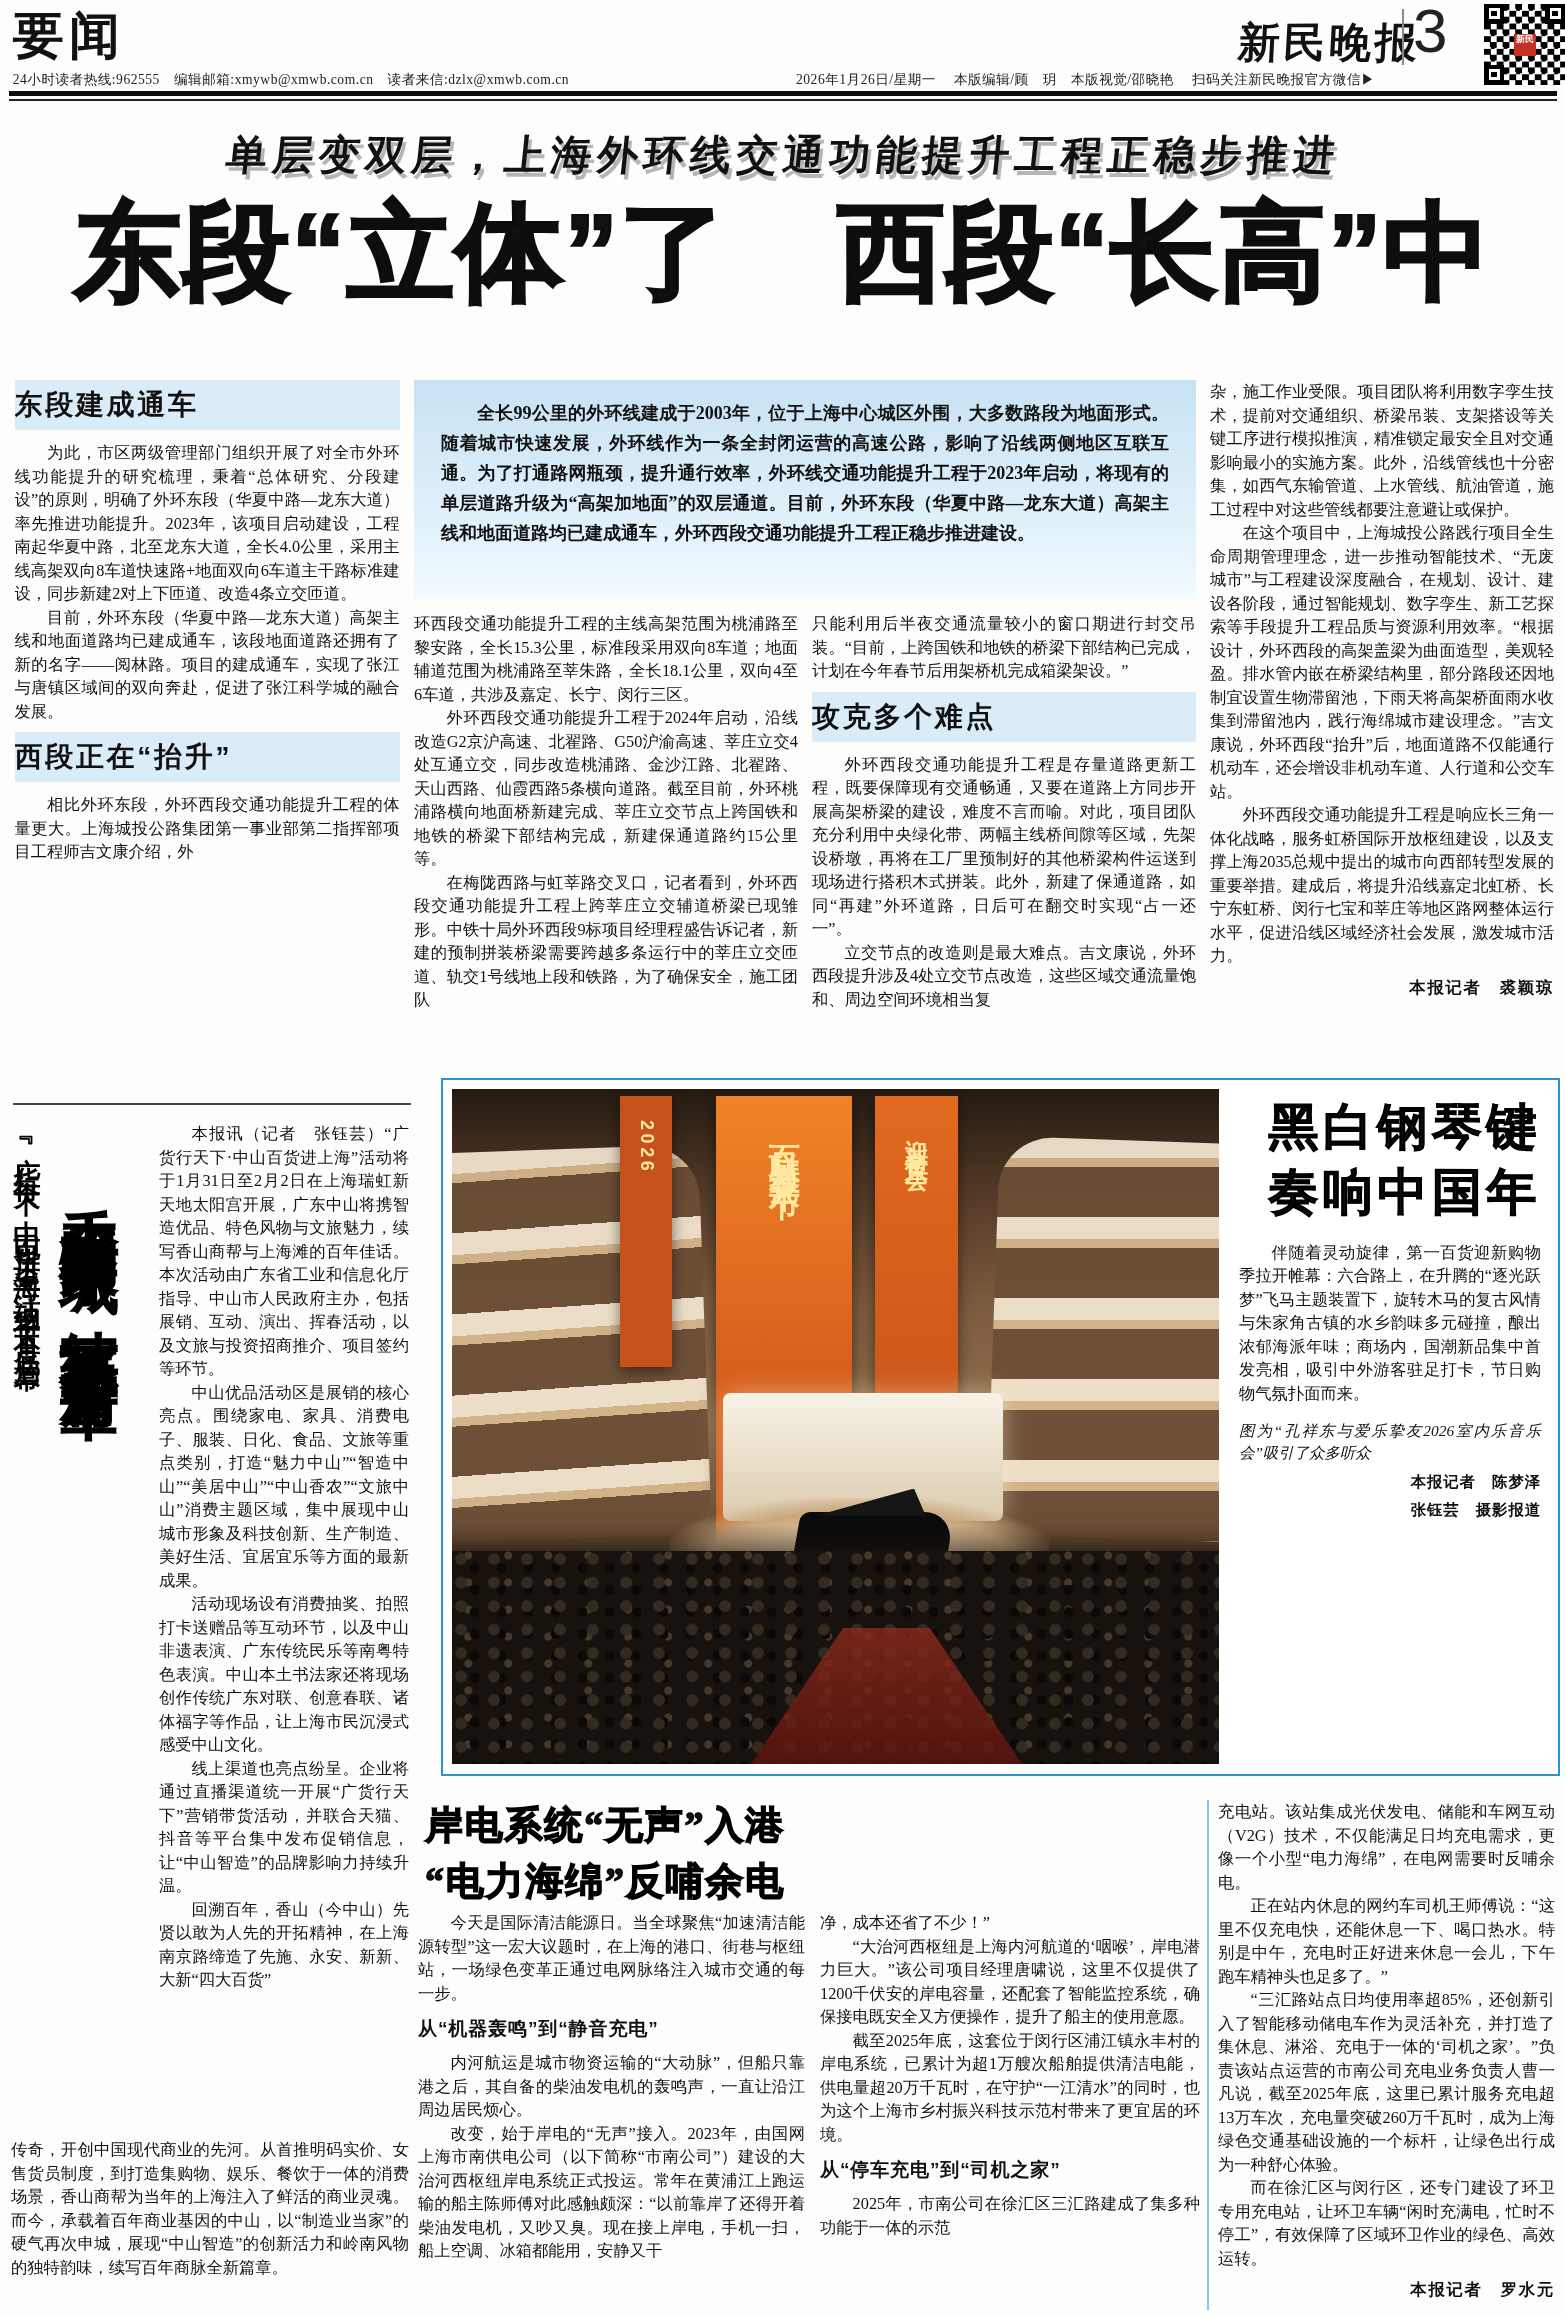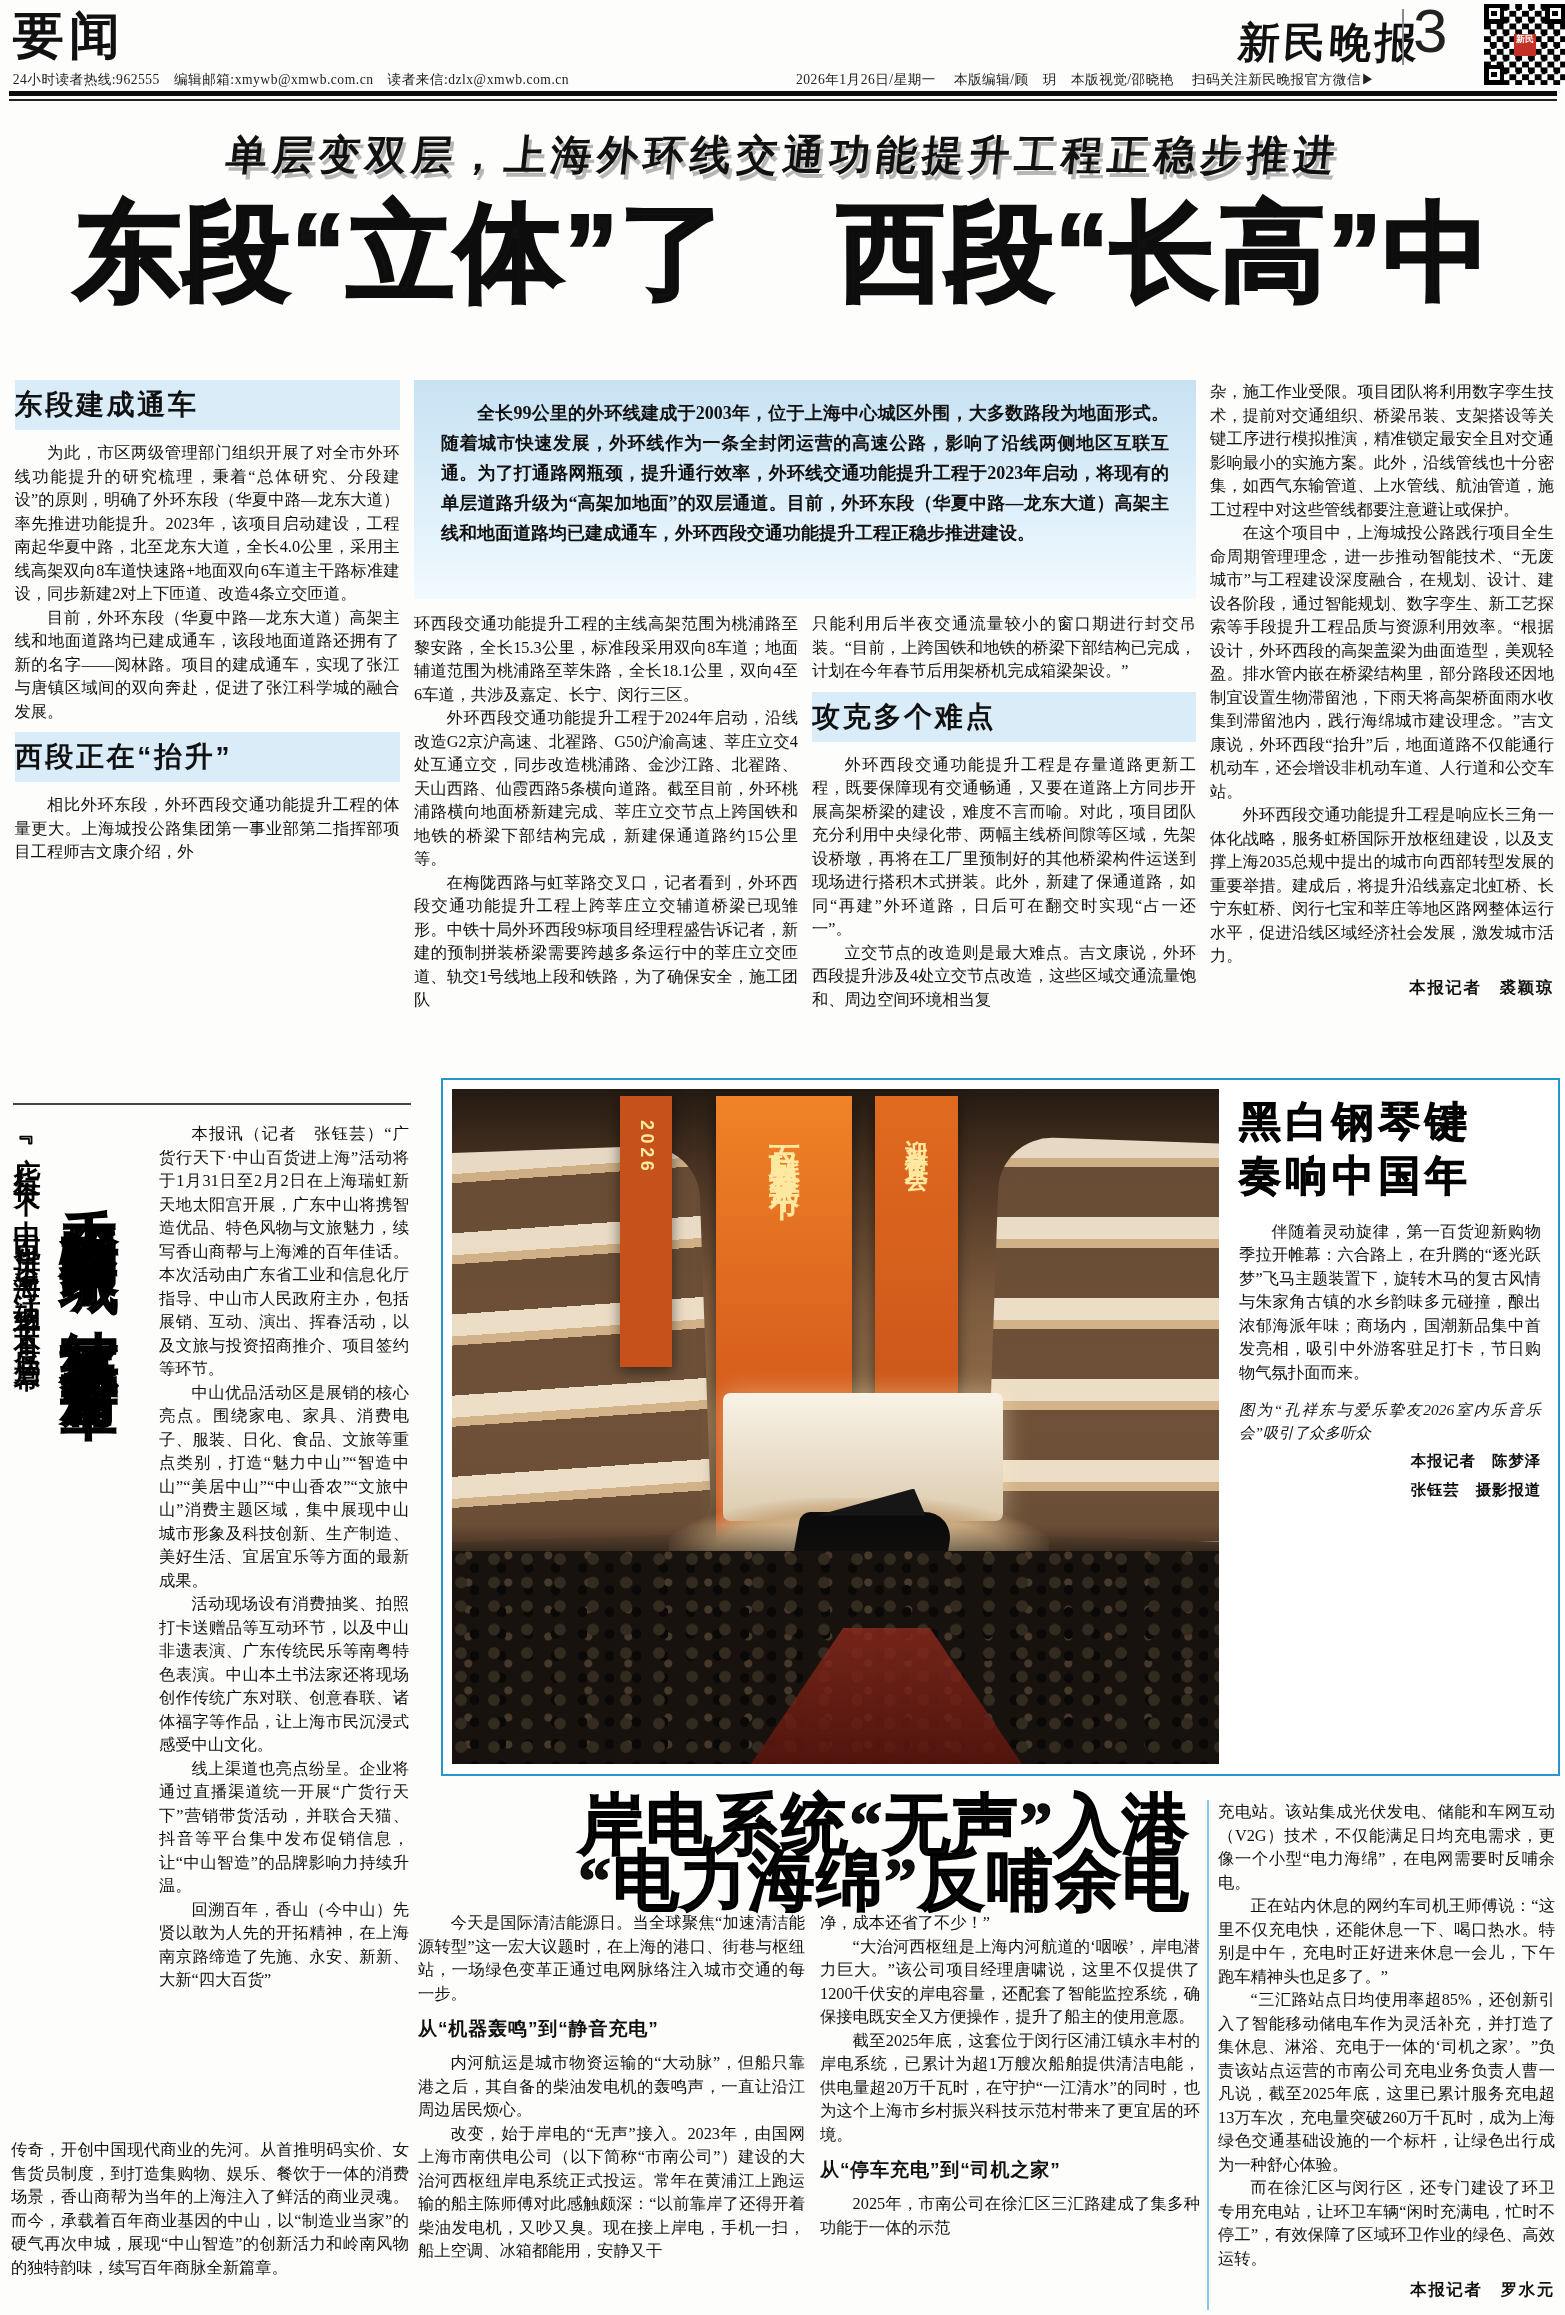--- a/index.html
+++ b/index.html
@@ -95,29 +95,29 @@
               radial-gradient(circle 6.3px at 9px 8.1px,#332a20 5.4px,rgba(0,0,0,0) 6.3px),
               radial-gradient(circle 5.4px at 22.6px 17px,#0b0908 4.5px,rgba(0,0,0,0) 5.4px),
               radial-gradient(circle 4.5px at 16.3px 4.5px,#46382a 3.6px,rgba(0,0,0,0) 4.5px);
             background-size:33px 23.5px,27px 22px,40px 27px;}
   .ph-crowd-fade{position:absolute;left:0;bottom:185px;width:100%;height:54px;
             background:linear-gradient(180deg,rgba(23,18,14,0),#17120e);}
   .ph-carpet{position:absolute;left:299px;bottom:0;width:271px;height:136px;opacity:.8;
             background:linear-gradient(180deg,#8d2a1c,#5f150d);
             clip-path:polygon(34% 0,66% 0,100% 100%,0 100%);}
   .pa-col{position:absolute;left:796px;top:14.5px;width:302px;}
-  .pa-title{font-weight:900;font-size:42px;text-align:left;line-height:1.3;letter-spacing:4.5px;
+  .pa-title{font-weight:900;font-size:50px;text-align:right;line-height:1.3;letter-spacing:4.5px;
             -webkit-text-stroke:0.9px #000;}
   .pa-body{margin-top:16.3px;}
   .pa-caption{margin-top:14.5px;font-size:15.4px;line-height:22.6px;font-style:italic;text-align:justify;}
   .pa-byline{text-align:right;font-weight:bold;font-size:15.4px;margin-top:7.2px;letter-spacing:0.9px;}
 
   
-  .ba-headline{left:425px;top:1797px;width:765px;text-align:right;font-weight:900;
-               font-size:66px;line-height:56px;letter-spacing:1.8px;-webkit-text-stroke:1.4px #000;}
+  .ba-headline{left:425px;top:1797px;width:765px;text-align:left;font-weight:900;
+               font-size:38px;line-height:56px;letter-spacing:1.8px;-webkit-text-stroke:1.4px #000;}
   .bhead{font-family:"Liberation Sans",sans-serif;font-weight:bold;font-size:19px;
          margin:11px 0 9px;letter-spacing:0.9px;}
   .b-rule{left:1207px;top:1800px;width:1.8px;height:510px;background:#8cc6e8;}
 </style>
 </head>
 <body>
 
 <div class="page">
 
   <div class="abs m-section">要闻</div>

